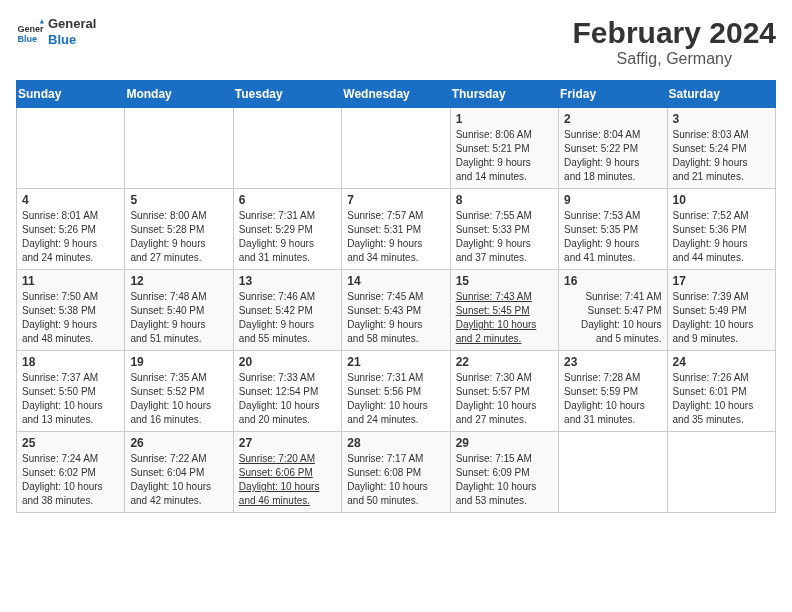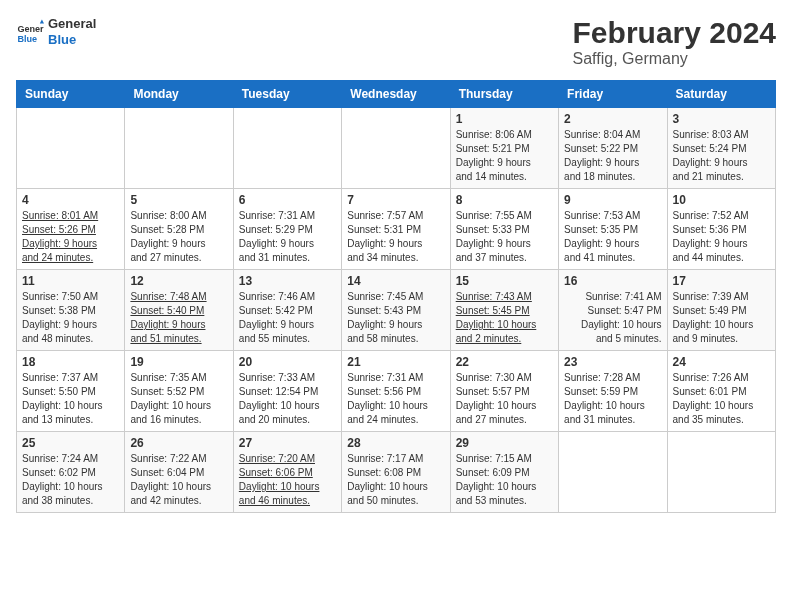--- a/index.html
+++ b/index.html
@@ -19,42 +19,42 @@
     .logo {
       display: flex;
       align-items: center;
       gap: 4px;
     }
     .logo-icon {
       width: 28px;
       height: 28px;
     }
     .title-block {
-      text-align: left;
+      text-align: center;
     }
     .title-block h1 {
       font-size: 30px;
       font-weight: bold;
       color: #333;
     }
     .title-block h2 {
       font-size: 16px;
       color: #555;
       font-weight: normal;
     }
     table {
       width: 100%;
       border-collapse: collapse;
     }
     thead tr th {
       background-color: #1a6fc4;
       color: #fff;
       font-size: 12px;
       font-weight: bold;
-      padding: 6px 8px;
+      padding: 6px 1px;
       text-align: left;
       border: 1px solid #1a6fc4;
     }
     tbody tr td {
       vertical-align: top;
       border: 1px solid #ccc;
       padding: 4px 5px;
       font-size: 10.5px;
       color: #333;
       width: calc(100% / 7);
@@ -137,21 +137,21 @@
           <div class="day-num">3</div>
           <div class="day-detail" style="white-space: pre-line;">Sunrise: 8:03 AM
 Sunset: 5:24 PM
 Daylight: 9 hours
 and 21 minutes.</div>
         </td>
       </tr>
       <tr>
         <td>
           <div class="day-num">4</div>
-          <div class="day-detail" style="white-space: pre-line; text-decoration: underline;">Sunrise: 8:01 AM
+          <div class="day-detail" style="white-space: pre-line;">Sunrise: 8:01 AM
 Sunset: 5:26 PM
 Daylight: 9 hours
 and 24 minutes.</div>
         </td>
         <td>
           <div class="day-num">5</div>
           <div class="day-detail" style="white-space: pre-line;">Sunrise: 8:00 AM
 Sunset: 5:28 PM
 Daylight: 9 hours
 and 27 minutes.</div>
@@ -195,21 +195,21 @@
       <tr>
         <td>
           <div class="day-num">11</div>
           <div class="day-detail" style="white-space: pre-line;">Sunrise: 7:50 AM
 Sunset: 5:38 PM
 Daylight: 9 hours
 and 48 minutes.</div>
         </td>
         <td>
           <div class="day-num">12</div>
-          <div class="day-detail" style="white-space: pre-line; text-decoration: underline;">Sunrise: 7:48 AM
+          <div class="day-detail" style="white-space: pre-line;">Sunrise: 7:48 AM
 Sunset: 5:40 PM
 Daylight: 9 hours
 and 51 minutes.</div>
         </td>
         <td>
           <div class="day-num">13</div>
           <div class="day-detail" style="white-space: pre-line;">Sunrise: 7:46 AM
 Sunset: 5:42 PM
 Daylight: 9 hours
 and 55 minutes.</div>

